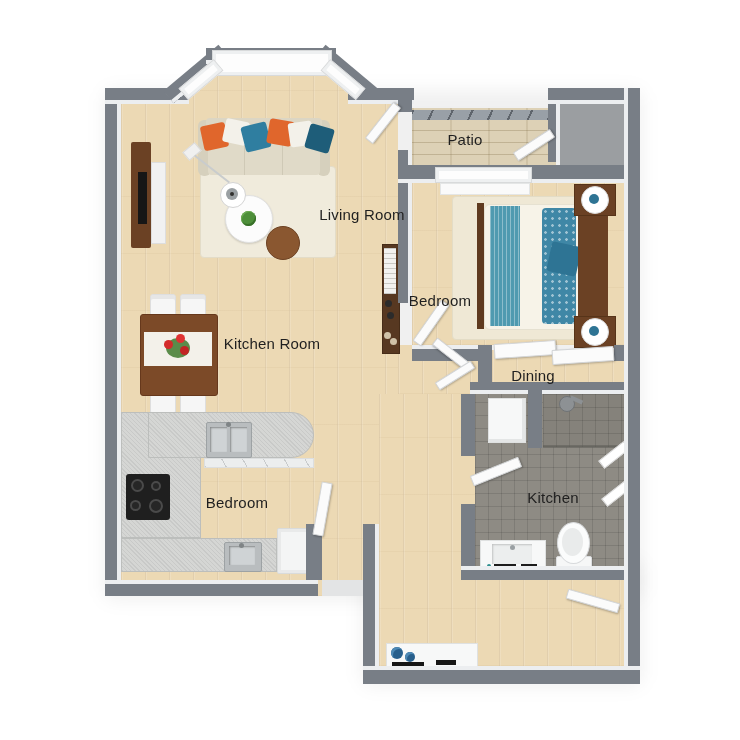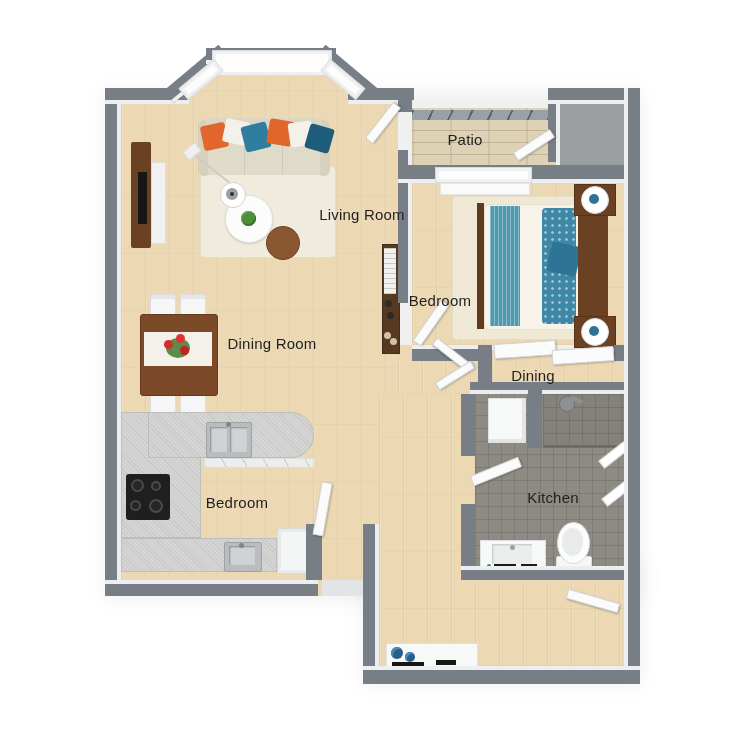--- a/index.html
+++ b/index.html
@@ -205,18 +205,18 @@
   <div class="abs door" style="left:434px;top:371px;width:42px;height:9px;transform:rotate(-32deg);"></div>
   <div class="abs door" style="left:470px;top:466px;width:52px;height:11px;transform:rotate(-22deg);"></div>
   <div class="abs door" style="left:317px;top:482px;width:11px;height:54px;transform:rotate(10deg);"></div>
   <div class="abs door" style="left:566px;top:596px;width:54px;height:10px;transform:rotate(16deg);"></div>
   <div class="abs door" style="left:494px;top:342px;width:62px;height:15px;transform:rotate(-4deg);"></div>
   <div class="abs door" style="left:552px;top:348px;width:62px;height:15px;transform:rotate(-4deg);"></div>
 
   <span class="abs lbl" style="left:465px;top:139px;text-align:right;">Patio</span>
   <span class="abs lbl" style="left:362px;top:214px;">Living Room</span>
   <span class="abs lbl" style="left:440px;top:256px;margin-top:44px;">Bedroom</span>
-  <span class="abs lbl" style="left:272px;top:343px;">Dining Room</span>
+  <span class="abs lbl" style="left:272px;top:343px;">Kitchen Room</span>
   <span class="abs lbl" style="left:533px;top:375px;">Dining</span>
   <span class="abs lbl" style="left:237px;top:502px;">Bedroom</span>
   <span class="abs lbl" style="left:553px;top:497px;">Kitchen</span>
 
 </div>
 
 </body></html>

